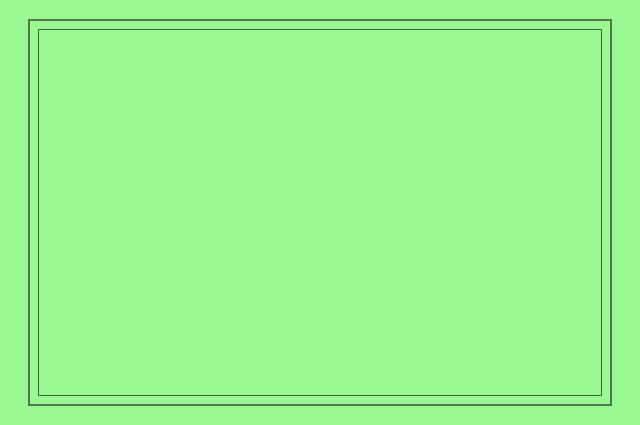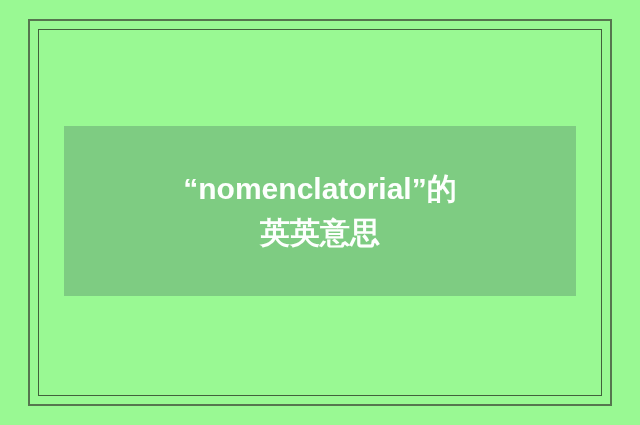--- a/index.html
+++ b/index.html
@@ -74,17 +74,14 @@
 </style>
 </head>
 <body>
 
 <div id="card-canvas">
 
   <div id="outer-frame"></div>
 
   <div id="inner-frame"></div>
 
-  <div id="content-panel">
-    <h1 id="title-text">“nomenclatorial”的英英意思</h1>
-  </div>
 
 </div>
 
 </body></html>

